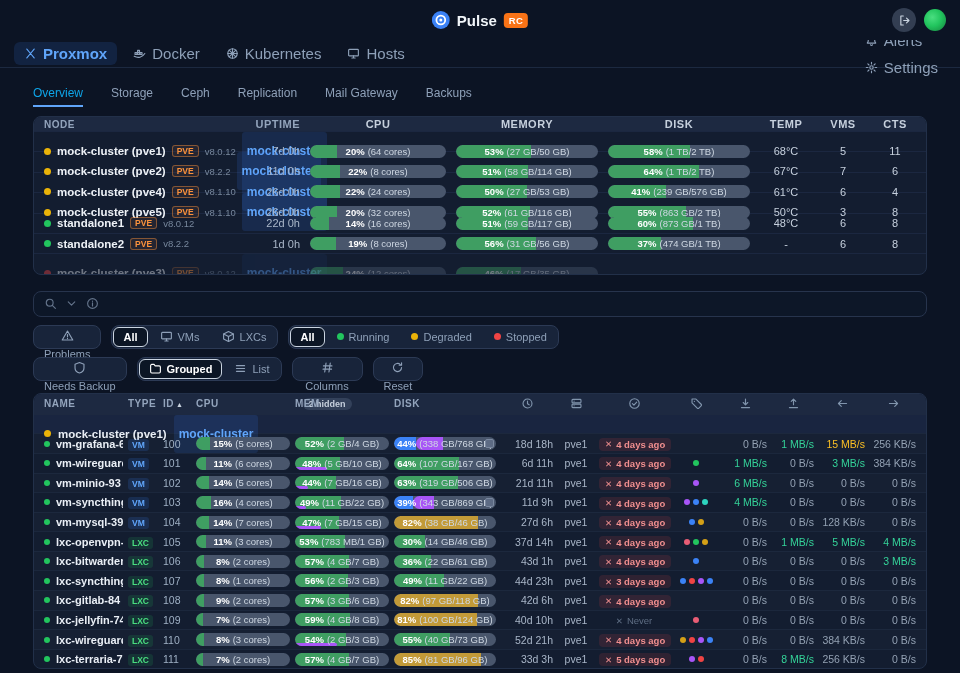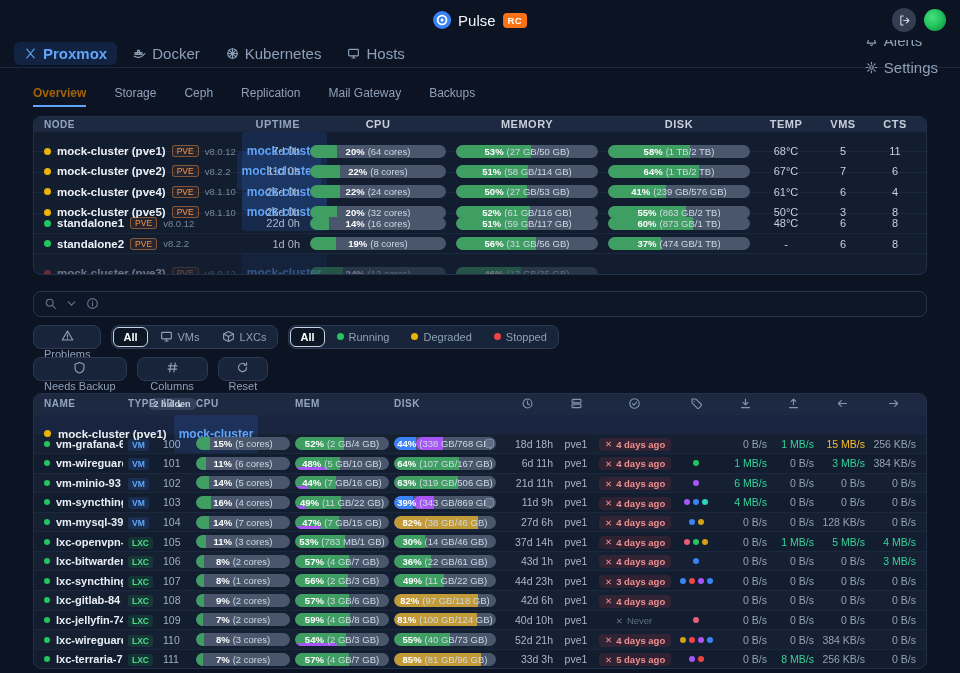--- a/index.html
+++ b/index.html
@@ -12,58 +12,58 @@
   :root{
     --bar-green:#3f9e62; --bar-amber:#c29a38; --blue:#60a5fa;
     --track:#49566c; --border:#223049; --muted:#8ea0b8; --dim:#64748b;
   }
   .ic{display:inline-flex; align-items:center; justify-content:center; line-height:0;}
   .ic svg{display:block;}
 
   
   .topbar{height:40px; position:relative; background:#0c1424;}
   .brand{position:absolute; left:50%; top:50%; transform:translate(-50%,-50%); display:flex; align-items:center; gap:7px;}
-  .brand .name{font-size:15px; font-weight:400; color:#f1f5f9;}
+  .brand .name{font-size:15px; font-weight:700; color:#f1f5f9;}
   .brand .rc{background:#f97316; color:#fff; font-size:9.5px; font-weight:700; padding:2px 5px; border-radius:4px; letter-spacing:.3px;}
   .top-right{position:absolute; right:14px; top:8px; display:flex; gap:8px; align-items:center;}
   .circle-btn{width:24px;height:24px;border-radius:50%;background:#333e52;color:#cbd5e1;display:flex;align-items:center;justify-content:center;}
   .status-orb{width:22px;height:22px;border-radius:50%;background:radial-gradient(circle at 38% 38%, #4ade80 0%, #22c55e 45%, #15803d 100%);}
 
   
   .nav{height:28px; display:flex; align-items:center; padding:0 14px; border-bottom:1px solid #1c2940; gap:6px;}
   .nav-tab{display:flex; align-items:center; gap:6px; padding:3px 10px; border-radius:6px; color:var(--muted); font-size:15px; cursor:pointer;}
   .nav-tab.active{background:rgba(59,130,246,.14); color:var(--blue); font-weight:700;}
   .nav-spacer{flex:1;}
   .nav-right{display:flex; gap:4px;flex-direction:column;}
   .nav-right .nav-tab{padding:3px 8px;}
 
   
   .content{padding:0 33px;}
 
   
   .subnav{margin-top:18px; display:flex; gap:28px; height:24px; align-items:flex-start;}
   .subtab{font-size:12px; color:var(--muted); padding-bottom:5px; cursor:pointer;}
-  .subtab.active{color:#a16207; font-weight:700; border-bottom:2px solid var(--blue);}
+  .subtab.active{color:#0ea5e9; font-weight:400; border-bottom:2px solid var(--blue);}
 
   
   .card{border:1px solid var(--border); border-radius:8px; background:#131d30; overflow:hidden; margin-top:6px;}
   .thead{background:#1d2941; color:#93a4bc; font-size:10px; font-weight:700; letter-spacing:.5px;}
 
   
   .nrow{display:grid; grid-template-columns:minmax(0,1fr) 66px 136px 142px 142px 52px 42px 42px; column-gap:10px; align-items:center; padding:0 10px; height:20.4px;}
   .nrow.thead{height:14px;}
   .nodes .nrow + .nrow{border-top:1px solid #1b2740;}
   .nrow .c-up{text-align:right; color:#aab7c9; font-size:11px;}
   .nrow .c-ctr{text-align:center; color:#c6d0dd; font-size:11px;}
   .nrow.thead .c-up{color:#93a4bc;}
   .nrow.offline > *{opacity:.42;}
   .node-name{display:flex; align-items:center; gap:6px; min-width:0; white-space:nowrap;}
   .sdot{width:7px;height:7px;border-radius:50%; flex:none;}
   .node-name b{color:#eef2f7; font-size:11.5px; font-weight:700;}
-  .pve-badge{font-size:8.5px; font-weight:400; color:#fb923c; border:1px solid rgba(251,146,60,.45); background:rgba(251,146,60,.08); border-radius:3px; padding:0px 4px;}
+  .pve-badge{font-size:8.5px; font-weight:700; color:#fb923c; border:1px solid rgba(251,146,60,.45); background:rgba(251,146,60,.08); border-radius:3px; padding:0px 4px;}
   .ver{font-size:9.5px; color:#77879c;}
   .cluster-badge{font-size:12px; font-weight:700; color:#60a5fa; background:rgba(59,130,246,.14); border-radius:3px; padding:12px 5px;}
 
   
   .bar{position:relative; height:13px; border-radius:7px; background:var(--track); overflow:hidden; width:100%;}
   .bar .fill{position:absolute; top:0; bottom:0; left:0; border-radius:7px 0 0 7px;}
   .bar .swap{position:absolute; bottom:0; left:0; height:3px; background:#a855f7; border-radius:0 2px 2px 0;}
   .bartxt{position:absolute; inset:0; display:flex; align-items:center; justify-content:center; gap:3px; font-size:9.5px; white-space:nowrap;}
   .bartxt b{color:#fff; font-weight:700;}
   .bartxt i{font-style:normal; color:#cfd8e3;}
@@ -567,20 +567,38 @@
     </div>
   <div class="filter-row" id="filterRow2">
       <div class="chipbtn">
         <span class="ic">
           <svg viewBox="0 0 16 16" width="13" height="13" fill="none" stroke="currentColor" stroke-width="1.4" stroke-linecap="round" stroke-linejoin="round">
             <path d="M8 1.8L13.5 4v4.5c0 3.2-2.3 5.3-5.5 6.3-3.2-1-5.5-3.1-5.5-6.3V4z"></path>
           </svg>
         </span>
         <span>Needs Backup</span>
       </div>
+      <div class="seg">
+        <div class="opt active">
+          <span class="ic">
+            <svg viewBox="0 0 16 16" width="13" height="13" fill="none" stroke="currentColor" stroke-width="1.4" stroke-linecap="round" stroke-linejoin="round">
+              <path d="M2 4.5C2 3.7 2.6 3 3.4 3h2.8l1.4 1.7h4.9c.8 0 1.5.7 1.5 1.5v5.8c0 .8-.7 1.5-1.5 1.5h-9A1.5 1.5 0 0 1 2 12z"></path>
+            </svg>
+          </span>
+          <span>Grouped</span>
+        </div>
+        <div class="opt">
+          <span class="ic">
+            <svg viewBox="0 0 16 16" width="13" height="13" fill="none" stroke="currentColor" stroke-width="1.4" stroke-linecap="round" stroke-linejoin="round">
+              <path d="M3 4.5h10M3 8h10M3 11.5h10"></path>
+            </svg>
+          </span>
+          <span>List</span>
+        </div>
+      </div>
       <div class="chipbtn">
         <span class="ic">
           <svg viewBox="0 0 16 16" width="13" height="13" fill="none" stroke="currentColor" stroke-width="1.4" stroke-linecap="round" stroke-linejoin="round">
             <path d="M6.2 2.5l-1.6 11M11.4 2.5l-1.6 11M3 6h10.5M2.5 10H13"></path>
           </svg>
         </span>
         <span>Columns</span>
         <span class="hidden-badge">2 hidden</span>
       </div>
       <div class="chipbtn">

